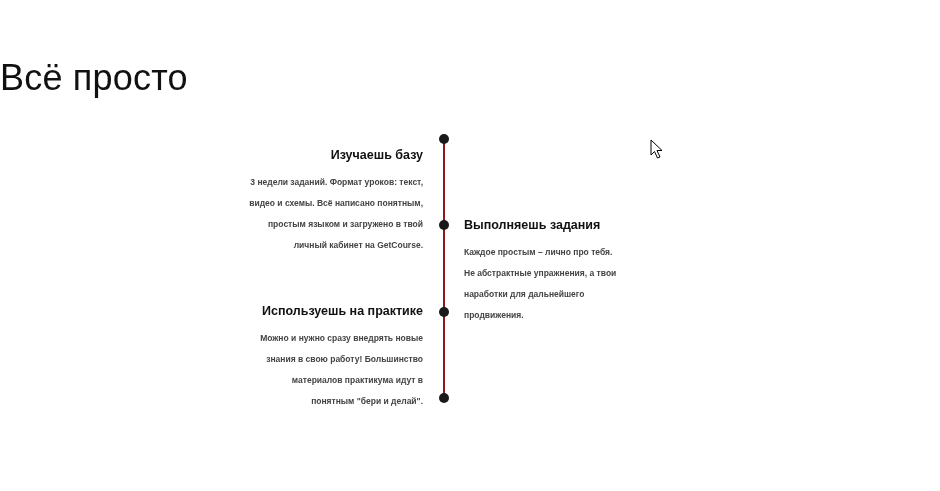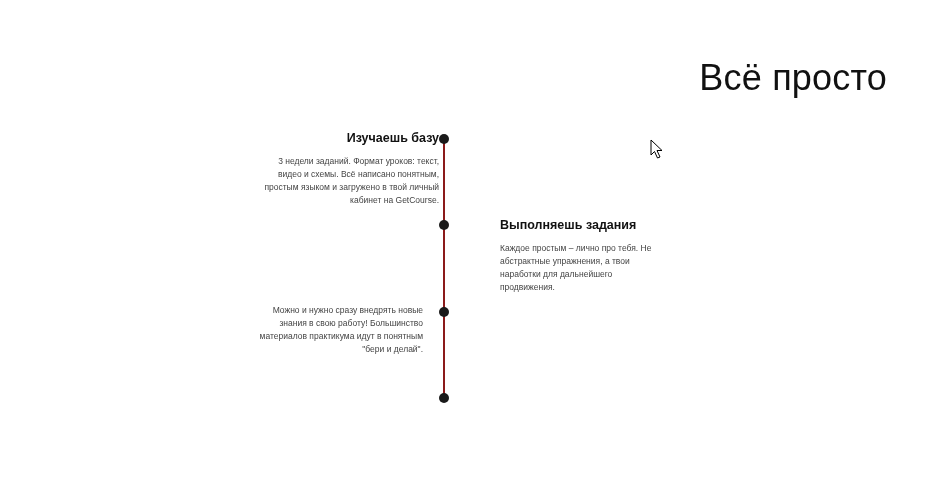--- a/index.html
+++ b/index.html
@@ -1,51 +1,52 @@
 <!DOCTYPE html>
 <html><head>
 <meta charset="utf-8">
 <style>
   html, body { margin: 0; padding: 0; background: #ffffff; }
   body { width: 940px; height: 491px; position: relative; overflow: hidden;
          font-family: "Liberation Sans", sans-serif; color: #222; }
-  .title { position: absolute; top: 33px; left: 0; width: 887px; text-align: right;
+  .title { position: absolute; top: 33px; left: 0; width: 887px; text-align: left;
            font-size: 36px; font-weight: 400; color: #111; letter-spacing: 0.2px; }
   .timeline-line { position: absolute; left: 443px; top: 139px; width: 2px; height: 259px; }
   .dot { position: absolute; width: 10px; height: 10px; border-radius: 50%; left: 439px; }
   .step { position: absolute; width: 175px; }
   .step.left { text-align: right; left: 248px; }
   .step.right { text-align: left; left: 464px; }
   .step-title { font-size: 12.5px; font-weight: 700; color: #111; margin: 0 0 9px 0; line-height: 15px; }
-  .step-text { font-size: 8.5px; line-height: 13px; color: #444; margin: 0; }
+  .step-text { font-size: 8.5px; line-height: 21px; color: #444; margin: 0; font-weight: bold; }
   .cursor { position: absolute; left: 650px; top: 139px; width: 16px; height: 22px; }
 </style>
 </head>
 <body>
 
 <h1 class="title">Всё просто</h1>
 
 <div class="timeline-line" style="background:#8b1a1a;"></div>
 
 <div class="dot" style="top:134px;background:#1a1a1a;"></div>
 <div class="dot" style="top:220px;background:#1a1a1a;"></div>
 <div class="dot" style="top:307px;background:#1a1a1a;"></div>
 <div class="dot" style="top:393px;background:#1a1a1a;"></div>
 
-<div class="step left" style="top:131px;margin-left:16px;">
+<div class="step left" style="top:148px;">
   <div class="step-title">Изучаешь базу</div>
   <p class="step-text">3 недели заданий. Формат уроков: текст, видео и схемы. Всё написано понятным, простым языком и загружено в твой личный кабинет на GetCourse.</p>
 </div>
 
-<div class="step right" style="top:218px;width:155px;margin-left:36px;">
+<div class="step right" style="top:218px;width:155px;">
   <div class="step-title">Выполняешь задания</div>
   <p class="step-text">Каждое простым – лично про тебя. Не абстрактные упражнения, а твои наработки для дальнейшего продвижения.</p>
 </div>
 
 <div class="step left" style="top:304px;">
+  <div class="step-title">Используешь на практике</div>
   <p class="step-text">Можно и нужно сразу внедрять новые знания в свою работу! Большинство материалов практикума идут в понятным "бери и делай".</p>
 </div>
 
 <div class="step right" style="top:391px;width:150px;">
 </div>
 
 <svg class="cursor" viewBox="0 0 16 22">
   <path d="M1 1 L1 16 L4.5 12.5 L7.5 19 L10 18 L7 11.5 L12 11.5 Z" fill="#ffffff" stroke="#000000" stroke-width="1"></path>
 </svg>
 

